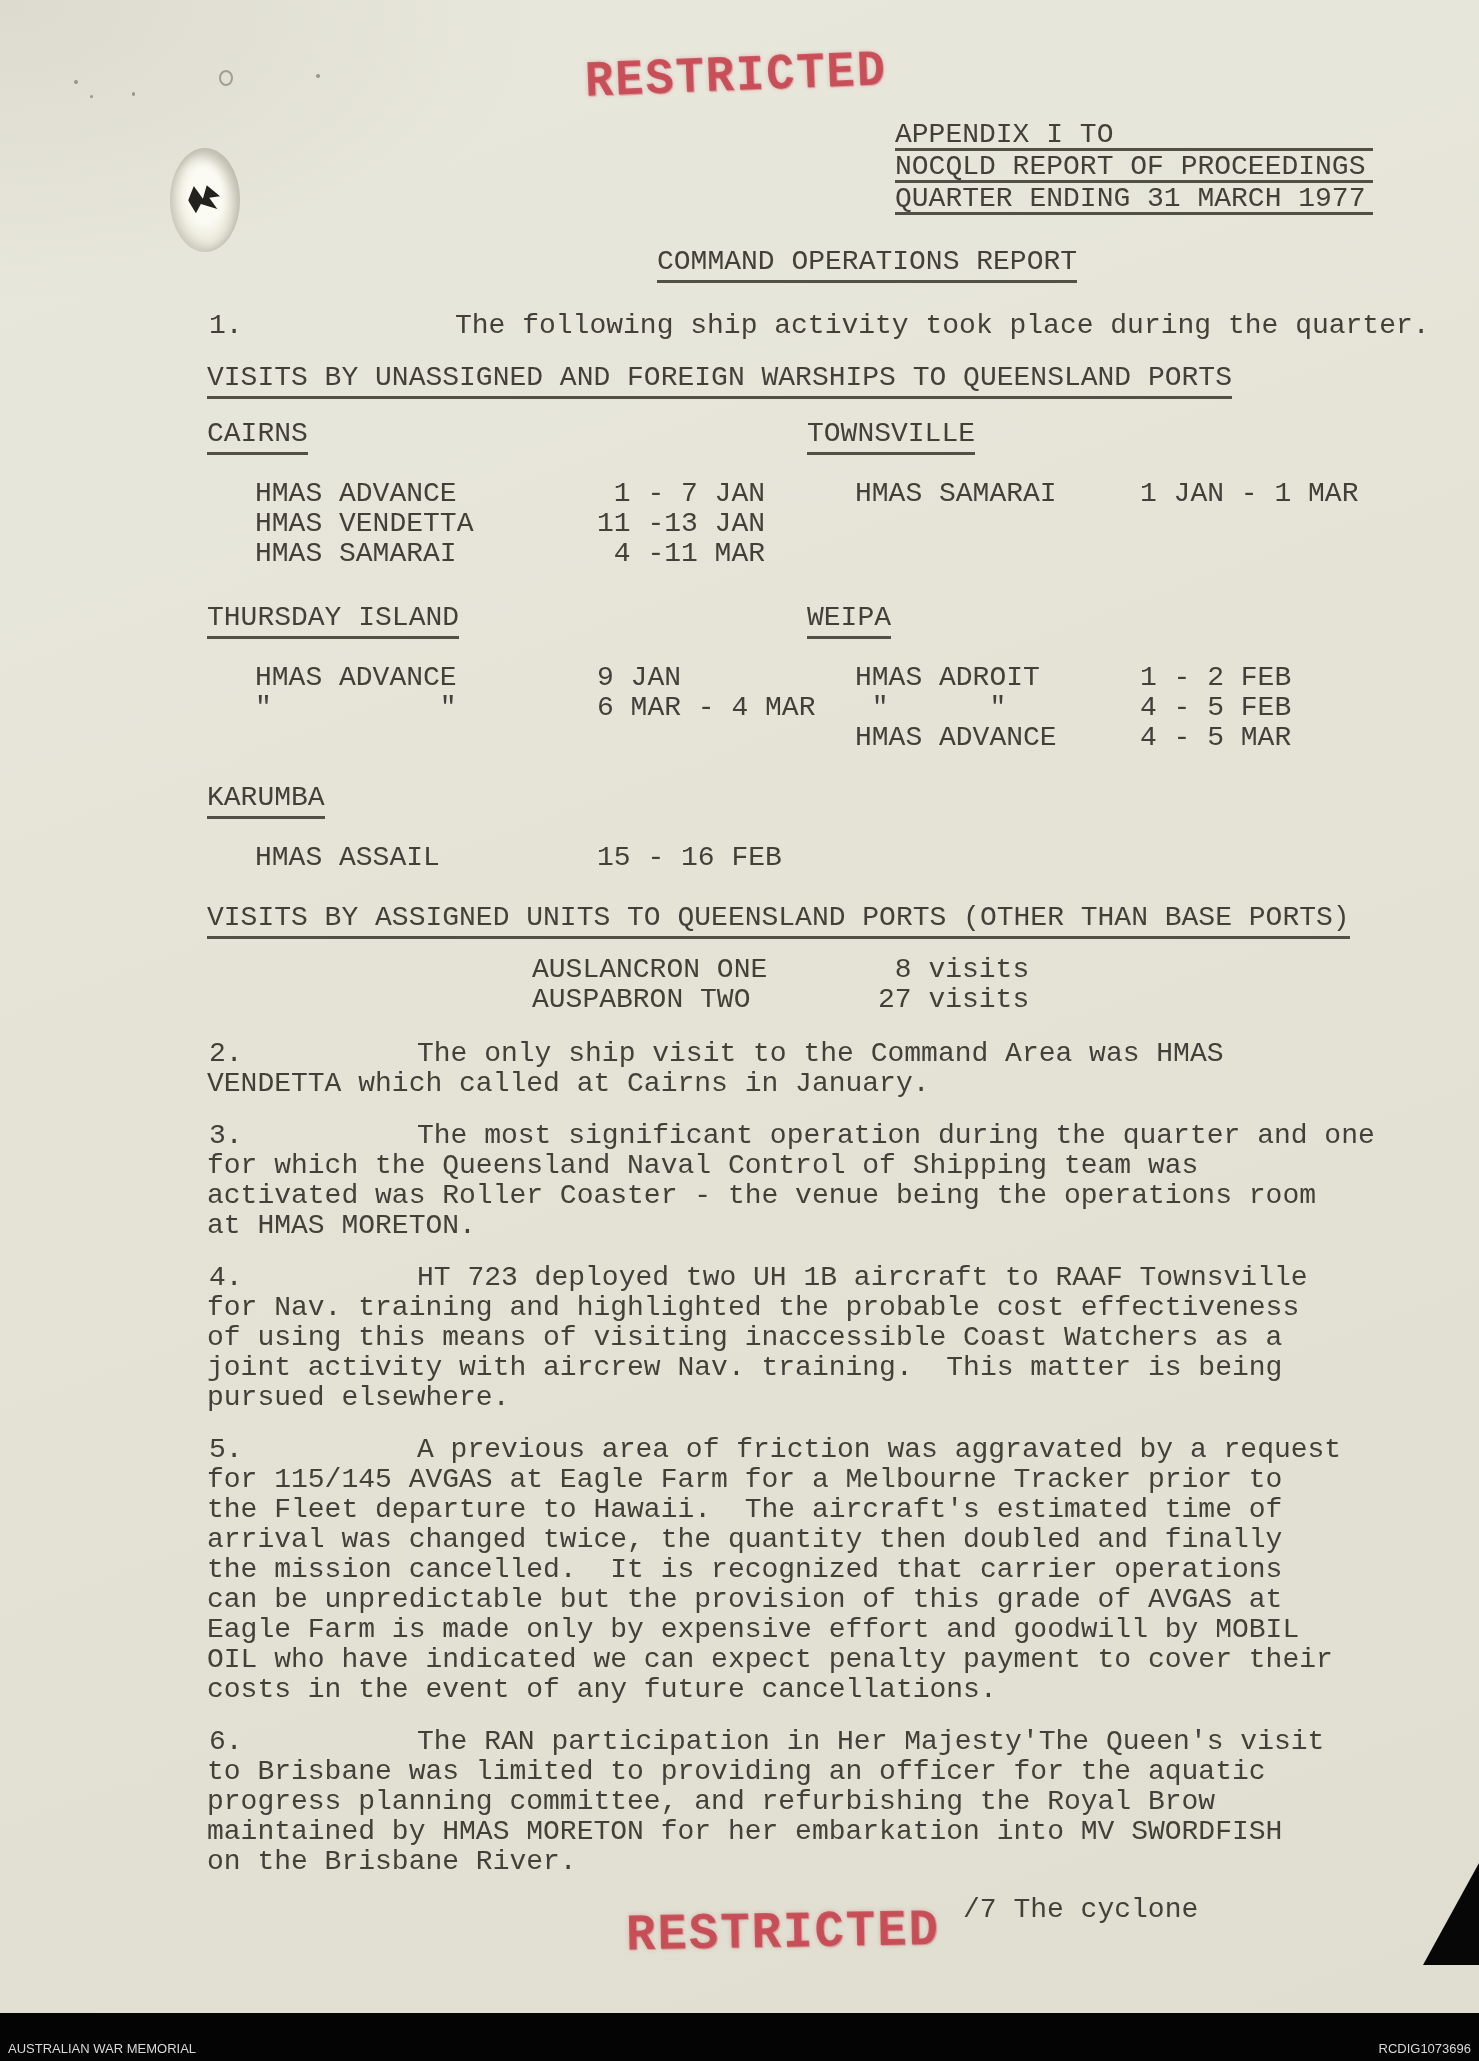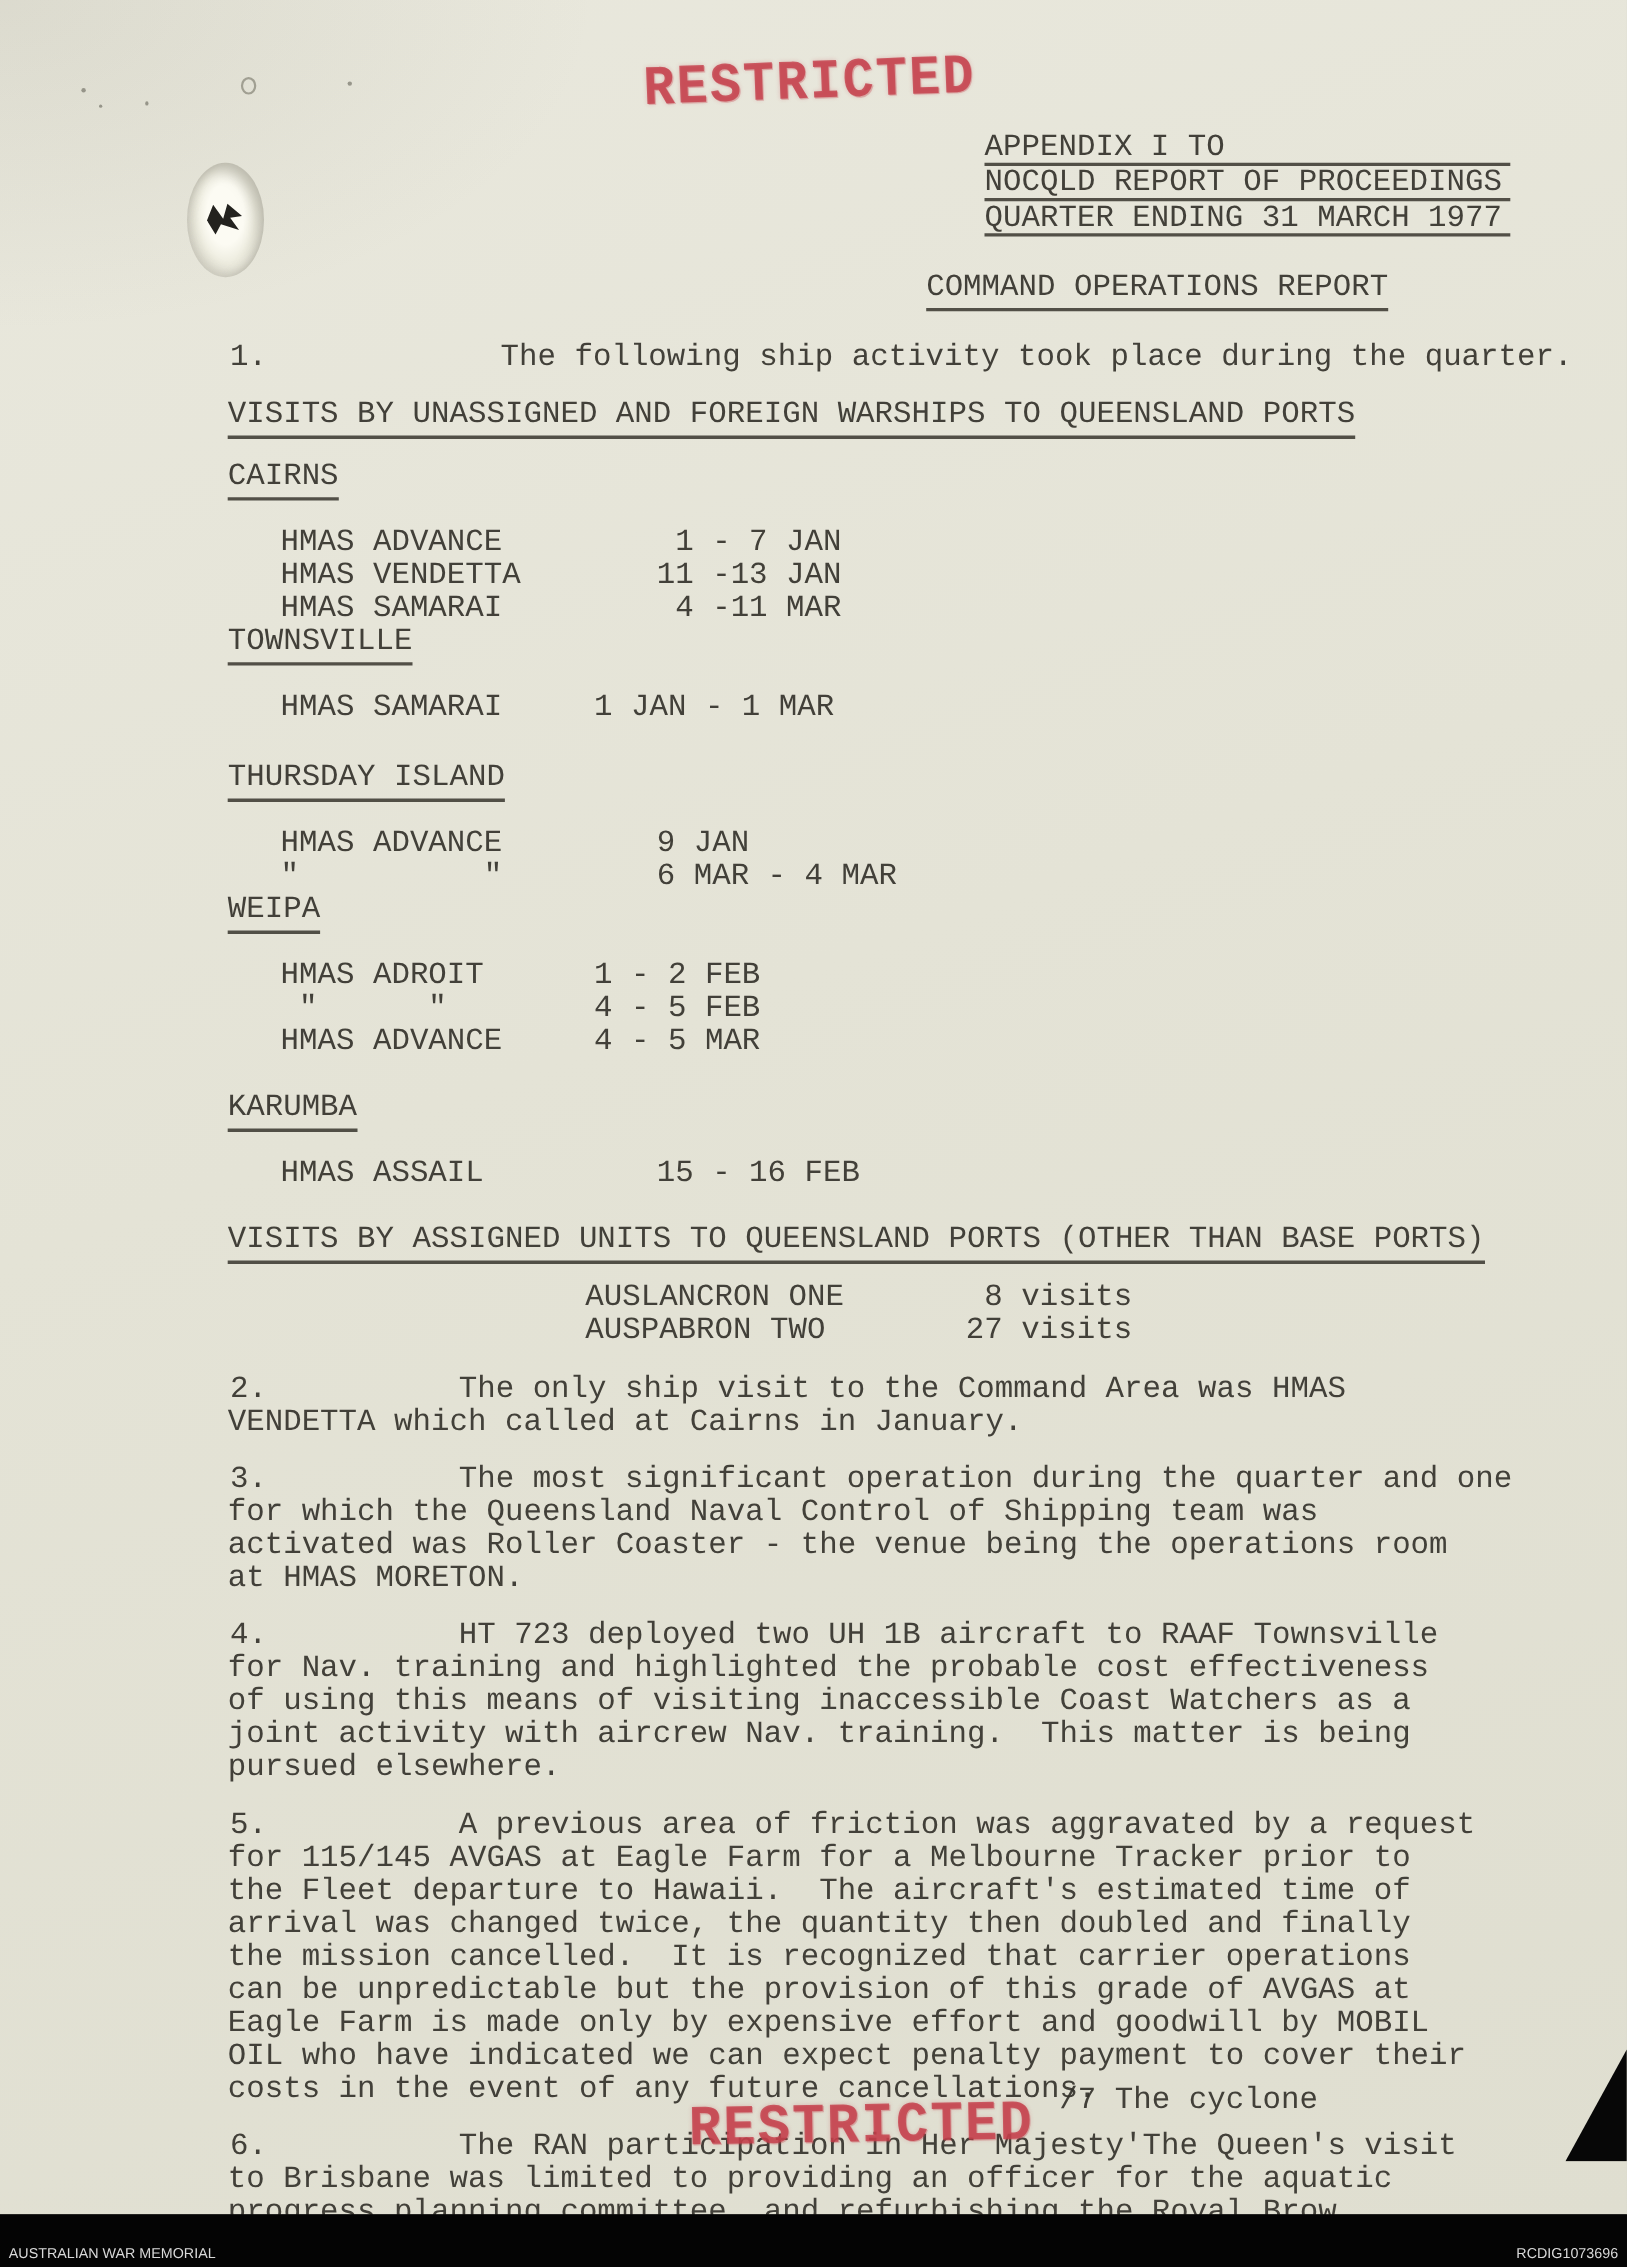--- a/index.html
+++ b/index.html
@@ -37,29 +37,29 @@
   .stamp-bottom{ left:626px; top:1918px; font-size:49px; transform:rotate(-1deg) scaleY(1.05); }
   
   .header-block{ position:absolute; left:895px; top:122px; width:478px; }
   .hline{
     display:block; line-height:26px;
     border-bottom:3px solid rgba(55,53,45,.85);
     margin-bottom:3px; white-space:pre;
   }
   
   .content{ position:absolute; left:207px; top:247px; width:1240px; }
-  .title-row{ margin-bottom:28px;text-align:center; }
+  .title-row{ margin-bottom:28px; }
   .title{ margin-left:450px; }
   .para{ position:relative; margin-bottom:22px; }
   .pnum{ position:absolute; left:2px; top:0; }
   .ptext{ display:block; text-indent:210px; white-space:pre-wrap; }
   .para-1 .ptext{ text-indent:248px; }
   .sec-heading{ margin-bottom:20px; }
   .sec-heading.second{ margin-bottom:16px; margin-top:12px;font-family:Liberation Mono, monospace; }
-  .ports-row{ display:flex; margin-bottom:34px;flex-direction:column; }
+  .ports-row{ display:flex; margin-bottom:34px; }
   .port-col-left{ width:600px; flex:none; }
   .port-col-right{ flex:1; }
   .port-heading{ margin-bottom:24px; }
   .prow{ white-space:pre;margin-left:48px; }
   .ship{ display:inline-block; white-space:pre; }
   .port-col-left .ship, .karumba .ship{ width:342px; }
   .port-col-right .ship{ width:285px; }
   .dates{ white-space:pre; }
   .karumba{ margin-bottom:30px; }
   .ports-row.rowB{ margin-bottom:30px; }

